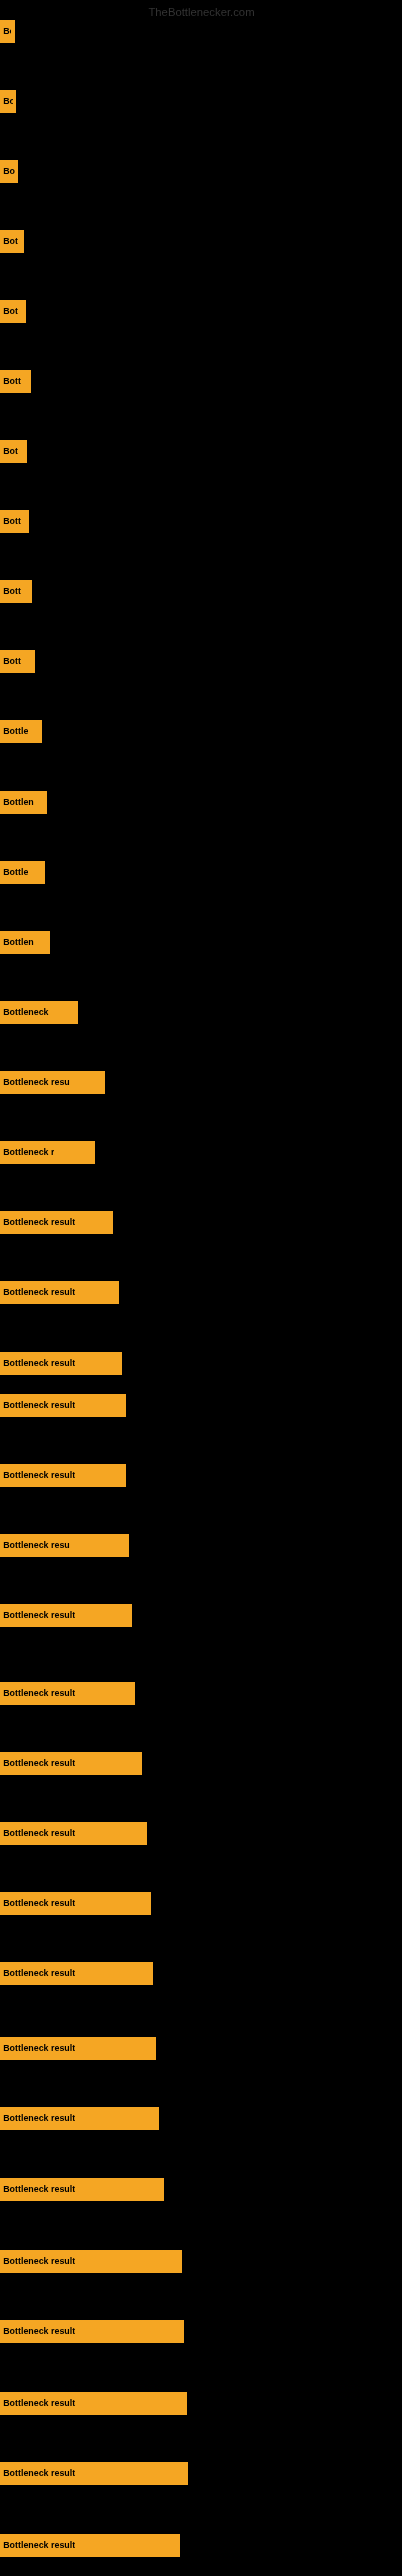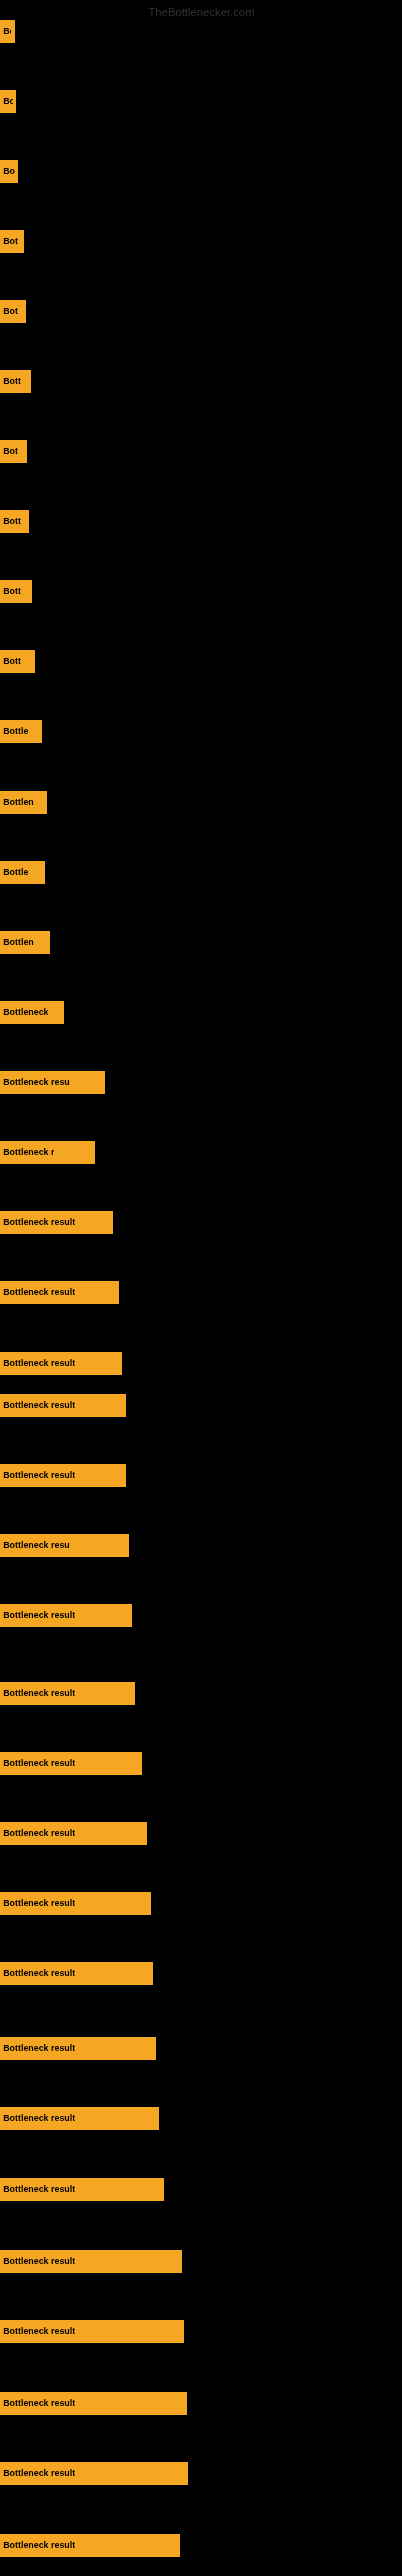--- a/index.html
+++ b/index.html
@@ -113,21 +113,21 @@
       <div class="bar" style="width: 45px;">
         <span class="bar-label">Bottle</span>
       </div>
     </div>
     <div class="bar-container" style="top: 931px; left: 0px;">
       <div class="bar" style="width: 50px;">
         <span class="bar-label">Bottlen</span>
       </div>
     </div>
     <div class="bar-container" style="top: 1001px; left: 0px;">
-      <div class="bar" style="width: 64px;">
+      <div class="bar" style="width: 78px;">
         <span class="bar-label">Bottleneck</span>
       </div>
     </div>
     <div class="bar-container" style="top: 1071px; left: 0px;">
       <div class="bar" style="width: 105px;">
         <span class="bar-label">Bottleneck resu</span>
       </div>
     </div>
     <div class="bar-container" style="top: 1141px; left: 0px;">
       <div class="bar" style="width: 95px;">

